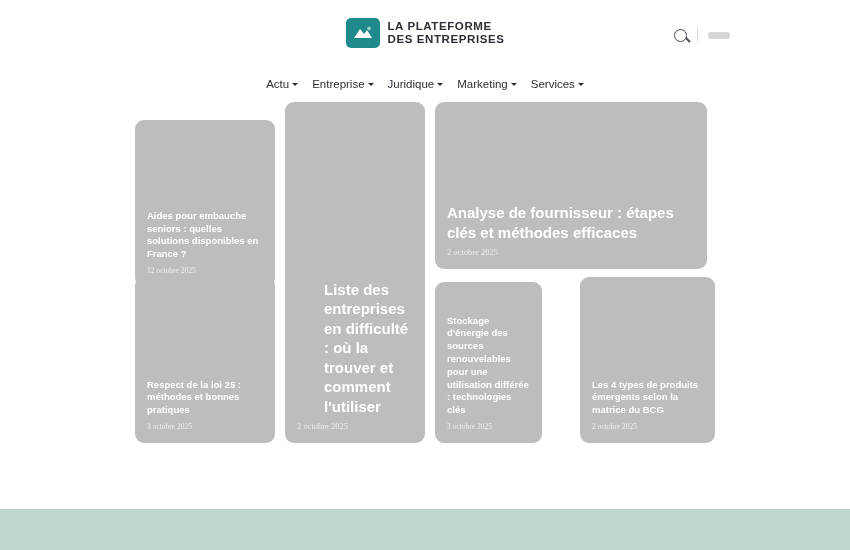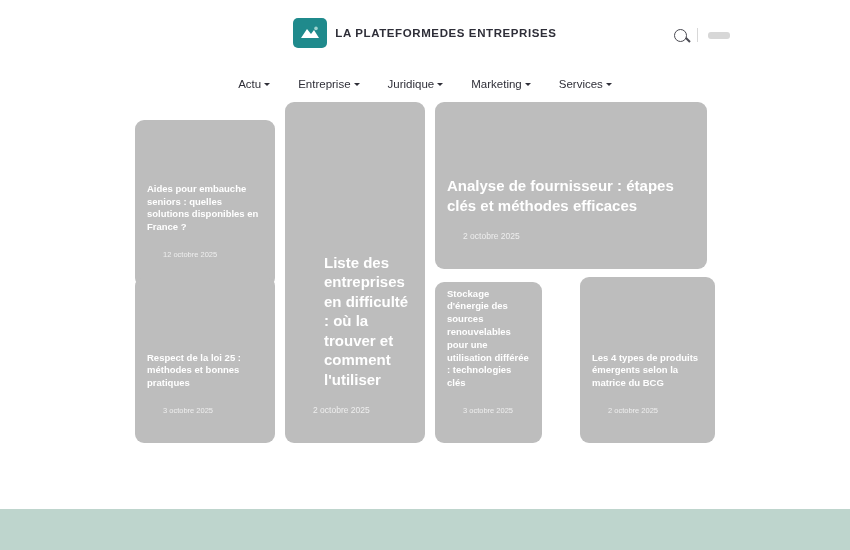--- a/index.html
+++ b/index.html
@@ -32,21 +32,21 @@
   }
   .logo-mark {
     width: 34px; height: 30px;
     border-radius: 5px;
     background: #1f8a8c;
     display: flex; align-items: center; justify-content: center;
     flex: none;
   }
   .logo-text {
     display: flex;
-    flex-direction: row;
+    flex-direction: column;
     line-height: 1.12;
   }
   .logo-text .l1, .logo-text .l2 {
     font-size: 11.5px;
     font-weight: bold;
     letter-spacing: 0.6px;
     color: #2e2e38;
   }
   .header-right {
     position: absolute;
@@ -80,21 +80,21 @@
     width: 1px; height: 14px;
     background: #d8d8d8;
   }
 
   
   .nav {
     height: 36px;
     display: flex;
     align-items: center;
     justify-content: center;
-    gap: 28px;
+    gap: 14px;
     background: #ffffff;
   }
   .nav-item {
     font-size: 11.5px;
     color: #2f2f38;
     display: flex;
     align-items: center;
     gap: 3px;
     cursor: pointer;
   }
@@ -125,21 +125,22 @@
     left: 0; right: 0; bottom: 0;
     padding: 10px 12px 12px 12px;
   }
   .card-title {
     color: #ffffff;
     font-weight: bold;
     margin: 0 0 5px 0;
   }
   .card-date {
     color: #eeeeee;
-    margin: 16px;
+    margin: 0;
+    font-family: Liberation Serif, serif;
   }
 
   
   .t-sm { font-size: 9.5px; line-height: 1.35; }
   .d-sm { font-size: 7.5px; }
   .t-lg { font-size: 15px; line-height: 1.3; }
   .d-lg { font-size: 8.5px; }
   .t-xl { font-size: 15px; line-height: 1.3; margin-left: 27px; }
   .d-xl { font-size: 8.5px; }
 

